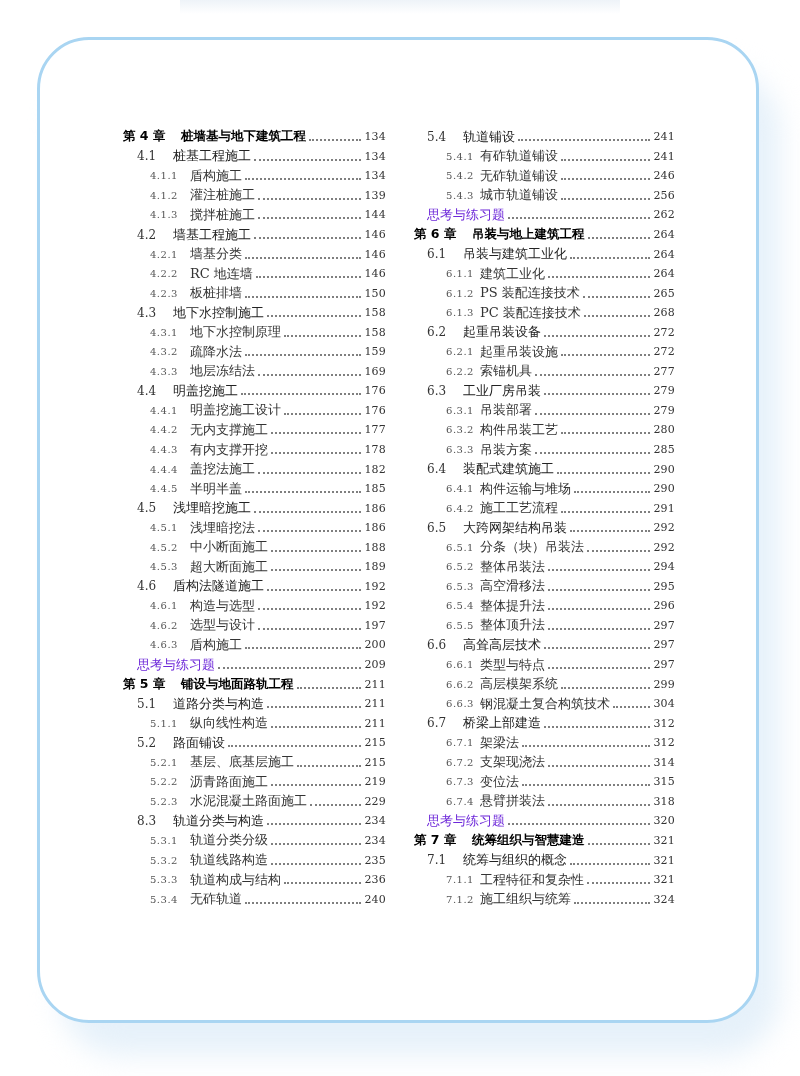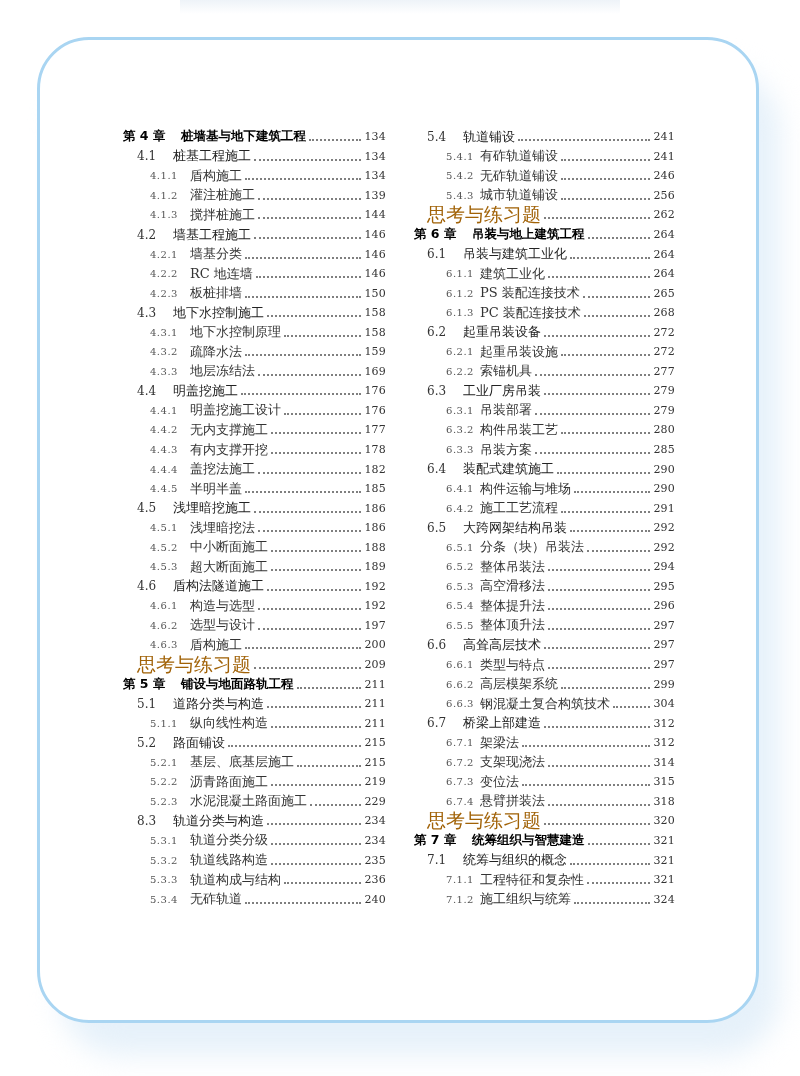--- a/index.html
+++ b/index.html
@@ -60,21 +60,21 @@
 
   .row.section { padding-left: 14px; }
   .row.section .num { font-size: 12px; width: 36px; color: #333; }
   .row.section .title { font-size: 13px; color: #222; }
 
   .row.subsection { padding-left: 27px; }
   .row.subsection .num { font-size: 10px; width: 40px; color: #555; letter-spacing: 0.5px; }
   .row.subsection .title { font-size: 13px; color: #333; }
 
   .row.exercise { padding-left: 14px; }
-  .row.exercise .title { font-size: 19px; color: #a16207; }
+  .row.exercise .title { font-size: 13px; color: #6d28d9; }
 
   .col.right .row.section { padding-left: 13px; justify-content: flex-end; }
   .col.right .row.subsection { padding-left: 26px; text-align: center; }
   .col.right .row.exercise { padding-left: 13px; }
 </style>
 </head>
 <body>
 
 <div class="top-fade"></div>
 <div class="shadow"></div>

